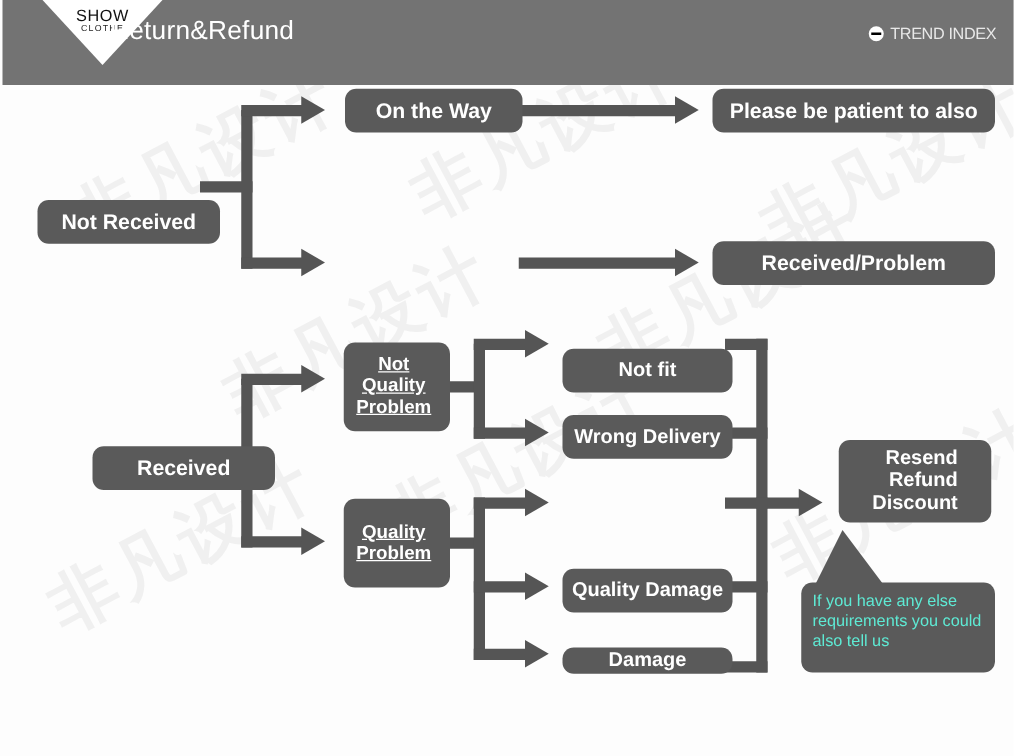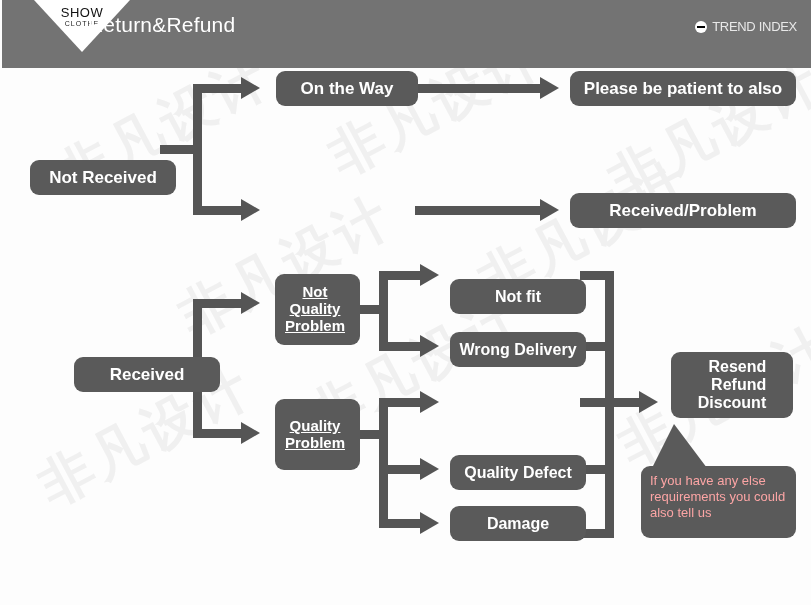--- a/index.html
+++ b/index.html
@@ -144,21 +144,21 @@
   .node.left-align {
     justify-content: flex-start;
     text-align: center;
     padding-left: 10px;
     text-decoration: underline;
   }
   .callout {
     position: absolute;
     background: #5a5a5a;
     border-radius: 9px;
-    color: #fca5a5;
+    color: #5eead4;
     font-family: "Liberation Sans", sans-serif;
     font-size: 13px;
     font-weight: 400;
     line-height: 1.22;
     padding: 7px 9px;
     box-sizing: border-box;
     z-index: 3;
   }
   .callout-tail {
     position: absolute;
@@ -260,22 +260,22 @@
     <div class="vline" style="left:379px; top:398px; width:9px; height:130px;"></div>
     <div class="hline" style="left:379px; top:398px; width:45px; height:9px;"></div>
     <div class="arrow" style="left:420px; top:391px;"></div>
     <div class="hline" style="left:379px; top:465px; width:45px; height:9px;"></div>
     <div class="arrow" style="left:420px; top:458px;"></div>
     <div class="hline" style="left:379px; top:519px; width:45px; height:9px;"></div>
     <div class="arrow" style="left:420px; top:512px;"></div>
 
     <div class="node" style="left:450px; top:279px; width:136px; height:35px; font-size:16px;">Not fit</div>
     <div class="node" style="left:450px; top:332px; width:136px; height:35px; font-size:16px;">Wrong Delivery</div>
-    <div class="node" style="left:450px; top:455px; width:136px; height:35px; font-size:16px;">Quality Defect</div>
-    <div class="node" style="left:450px; top:506px; width:136px; height:35px; font-size:16px;">Damage</div>
+    <div class="node" style="left:450px; top:455px; width:136px; height:35px; font-size:16px;">Quality Damage</div>
+    <div class="node" style="left:450px; top:518px; width:136px; height:21px; font-size:16px;">Damage</div>
 
     <div class="hline" style="left:580px; top:271px; width:34px; height:9px;"></div>
     <div class="hline" style="left:580px; top:342px; width:34px; height:9px;"></div>
     <div class="hline" style="left:580px; top:398px; width:34px; height:9px;"></div>
     <div class="hline" style="left:580px; top:465px; width:34px; height:9px;"></div>
     <div class="hline" style="left:580px; top:529px; width:34px; height:9px;"></div>
     <div class="vline" style="left:605px; top:271px; width:9px; height:267px;"></div>
 
     <div class="hline" style="left:605px; top:398px; width:38px; height:9px;"></div>
     <div class="arrow" style="left:639px; top:391px;"></div>

